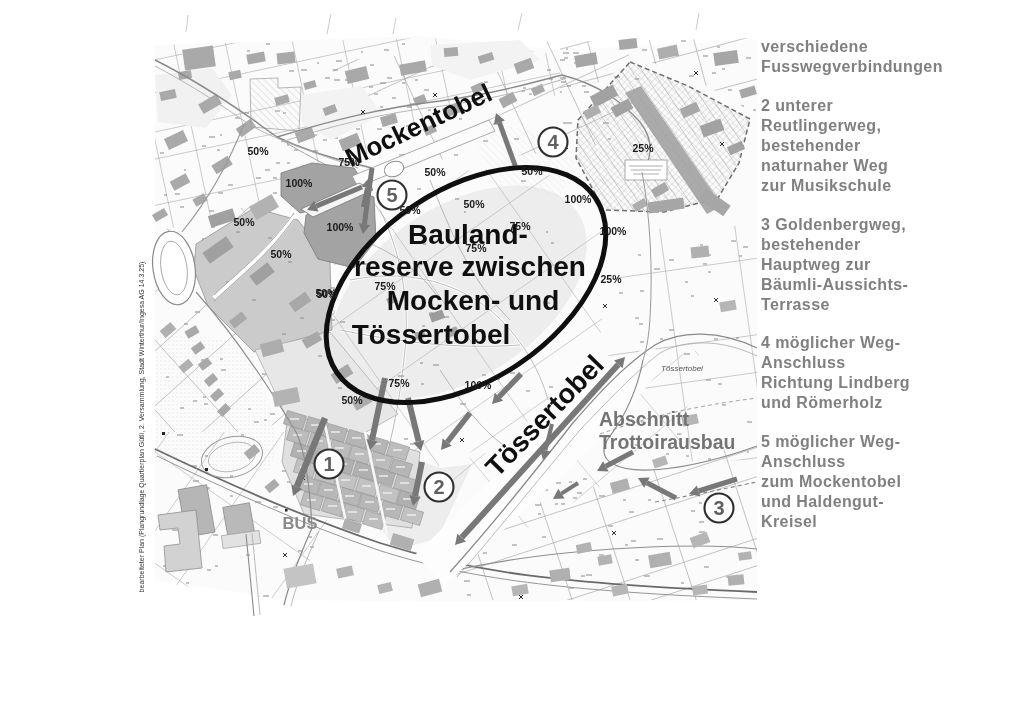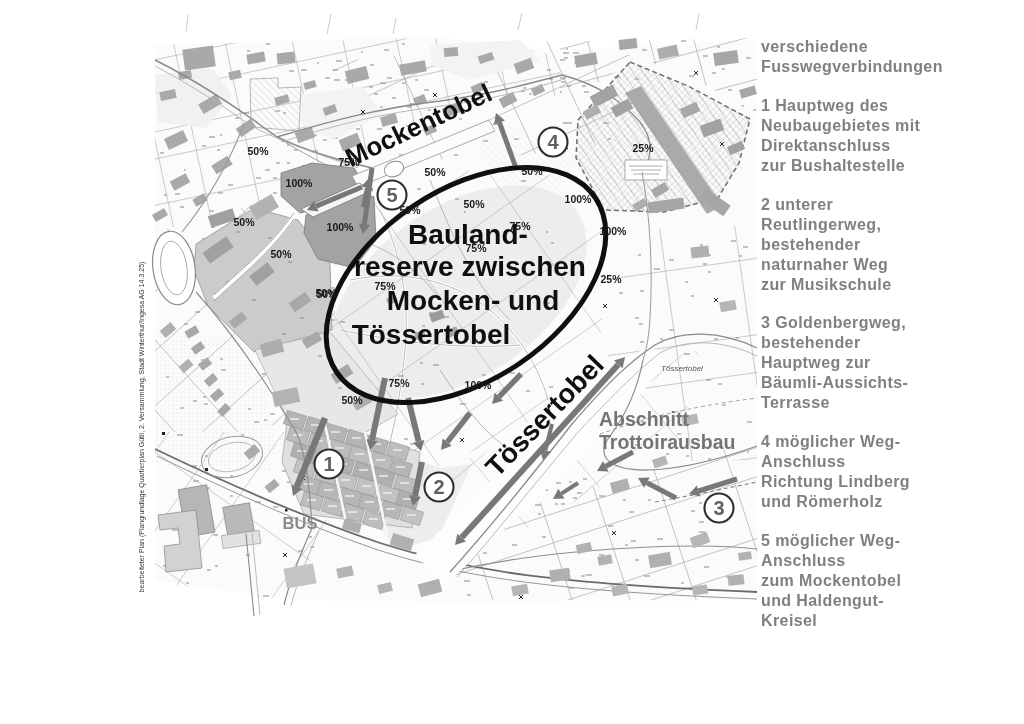--- a/index.html
+++ b/index.html
@@ -1963,17 +1963,16 @@
     <text x="553" y="149" font-size="20" font-weight="bold" fill="#606060" text-anchor="middle">4</text>
 
 <circle cx="392" cy="195" r="14.5" fill="#fff" stroke="#2e2e2e" stroke-width="2.1"></circle>
     <text x="392" y="202" font-size="20" font-weight="bold" fill="#606060" text-anchor="middle">5</text>
 
 <text x="144" y="427" font-size="7" fill="#333" text-anchor="middle" transform="rotate(-90 144 427)">bearbeiteter Plan (Plangrundlage Quartierplan Gütli, 2. Versammlung, Stadt Winterthur/Ingesa AG 14.3.25)</text>
 </svg>
 
 <div id="col">
 <p>verschiedene<br>Fusswegverbindungen</p>
-<p>1 Hauptweg des<br>Neubaugebietes mit<br>Direktanschluss<br>zur Bushaltestelle</p>
 <p>2 unterer<br>Reutlingerweg,<br>bestehender<br>naturnaher Weg<br>zur Musikschule</p>
 <p>3 Goldenbergweg,<br>bestehender<br>Hauptweg zur<br>Bäumli-Aussichts-<br>Terrasse</p>
 <p>4 möglicher Weg-<br>Anschluss<br>Richtung Lindberg<br>und Römerholz</p>
 <p>5 möglicher Weg-<br>Anschluss<br>zum Mockentobel<br>und Haldengut-<br>Kreisel</p>
 </div>
 </body></html>

